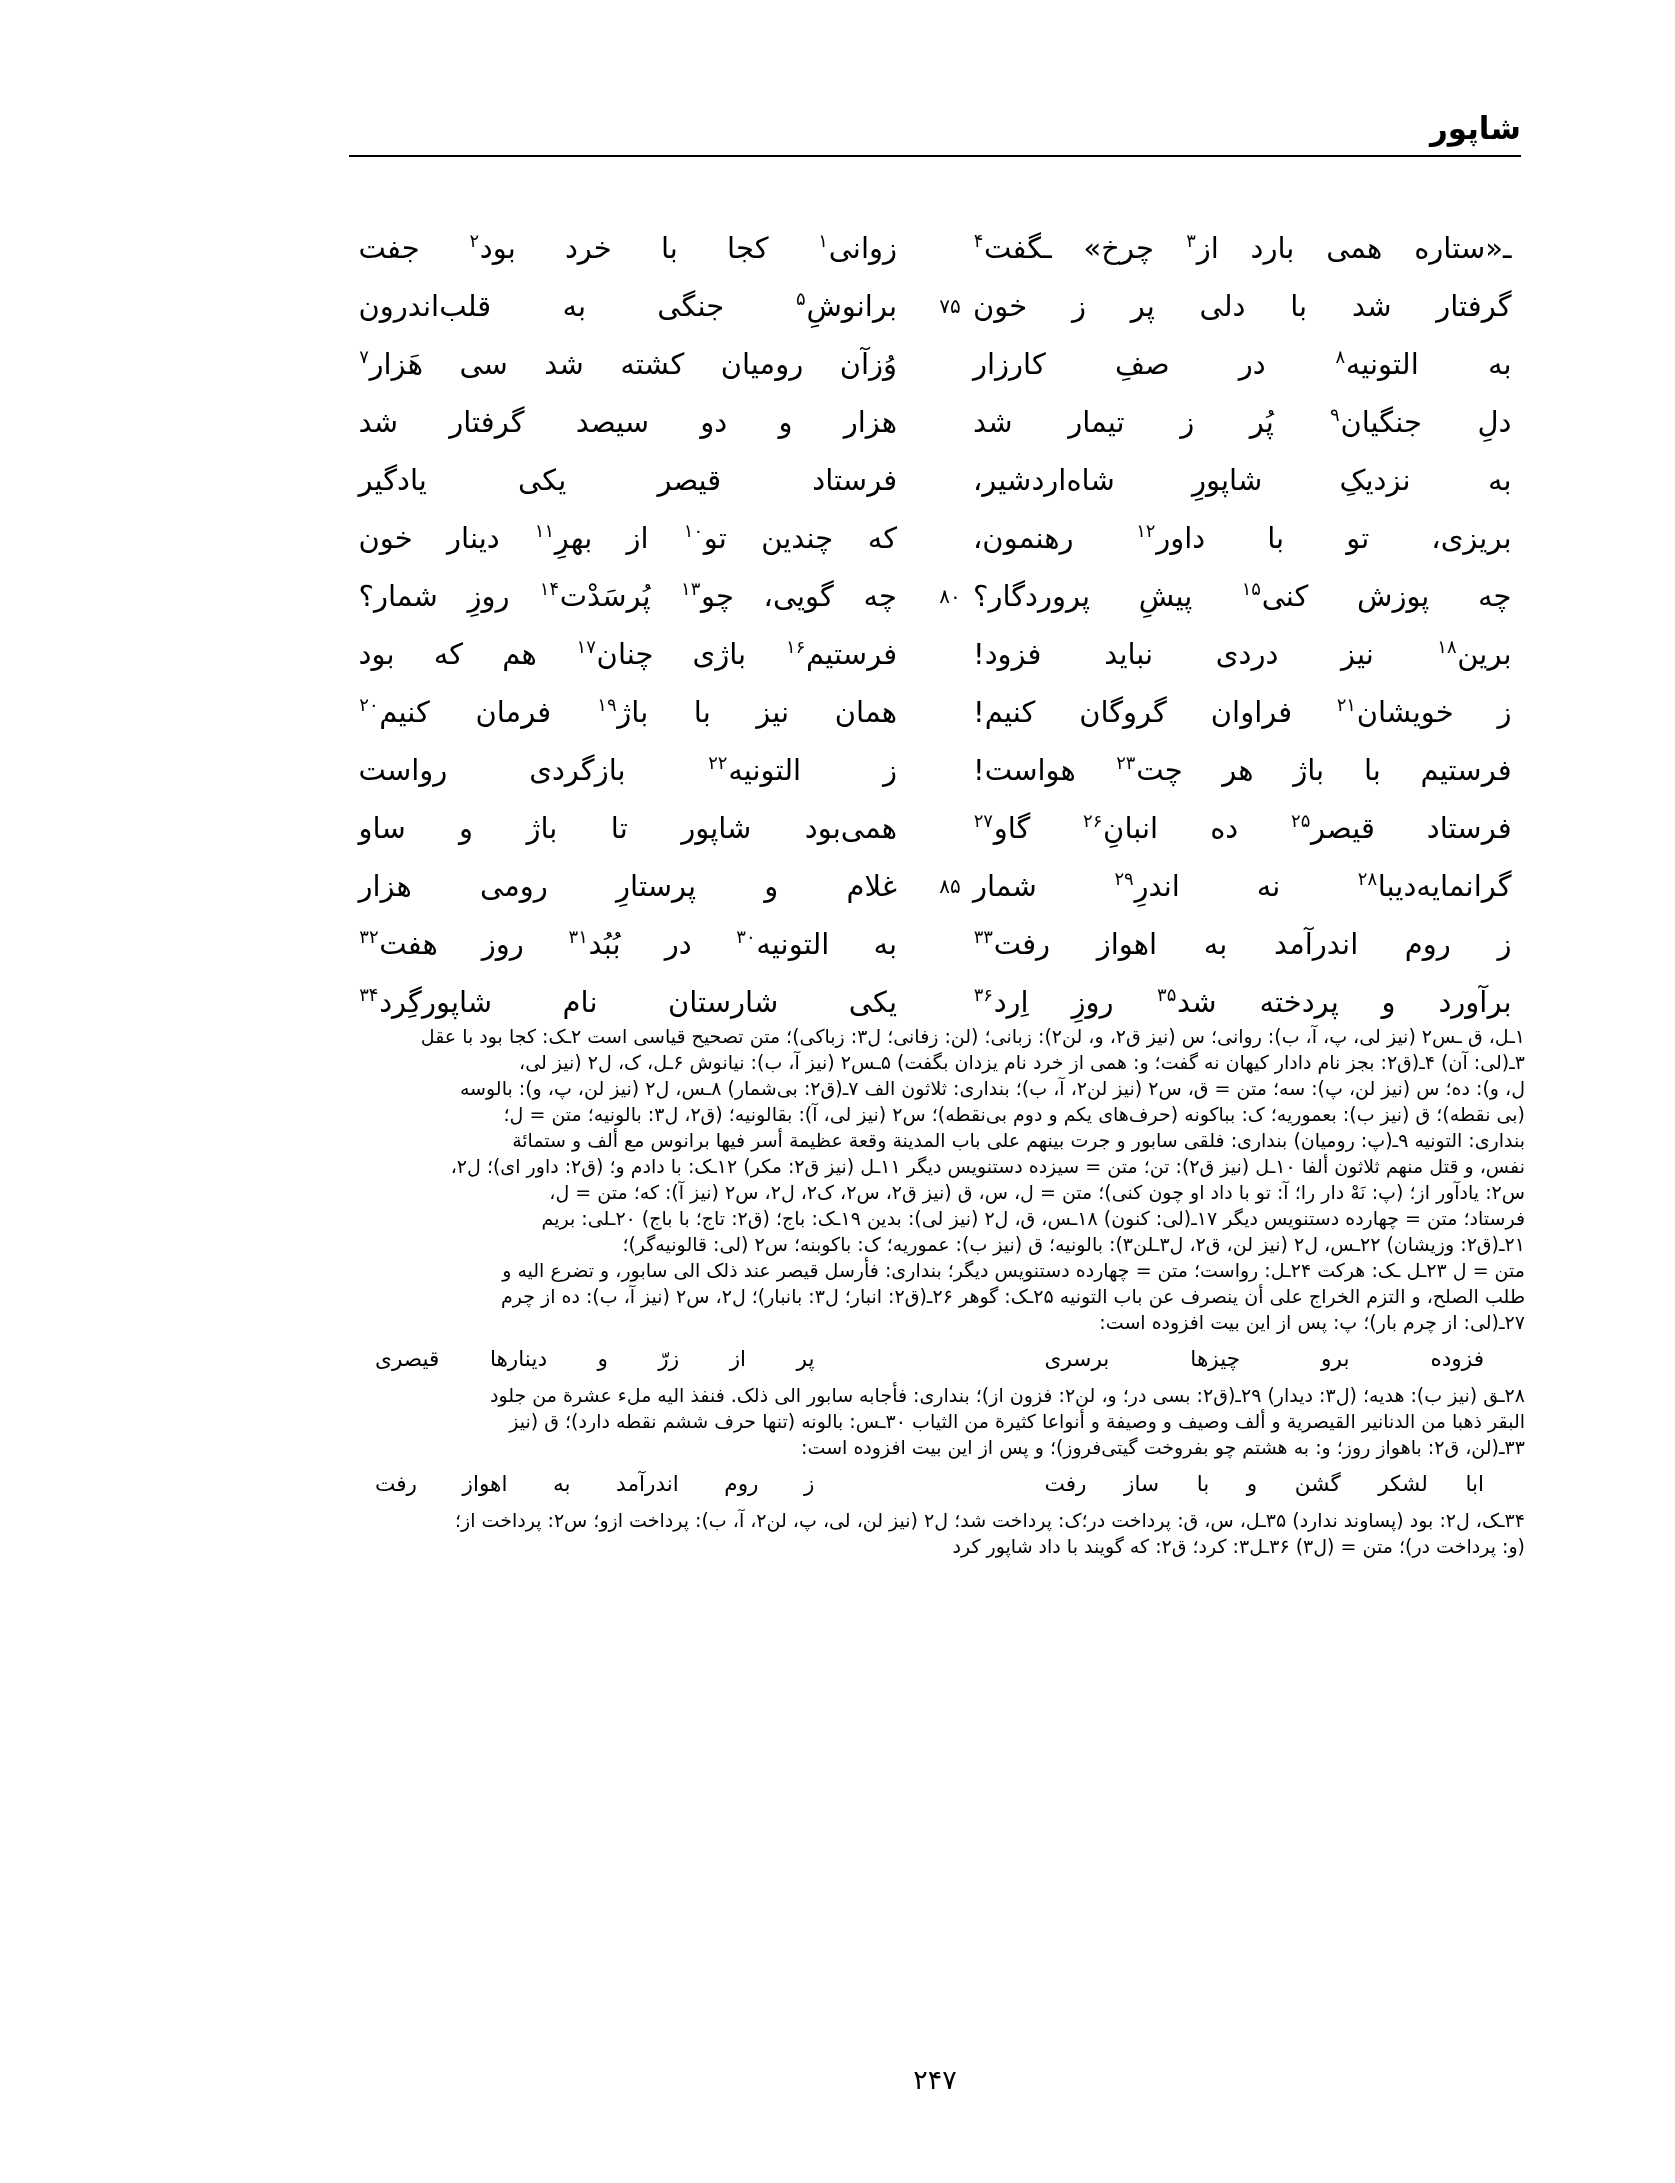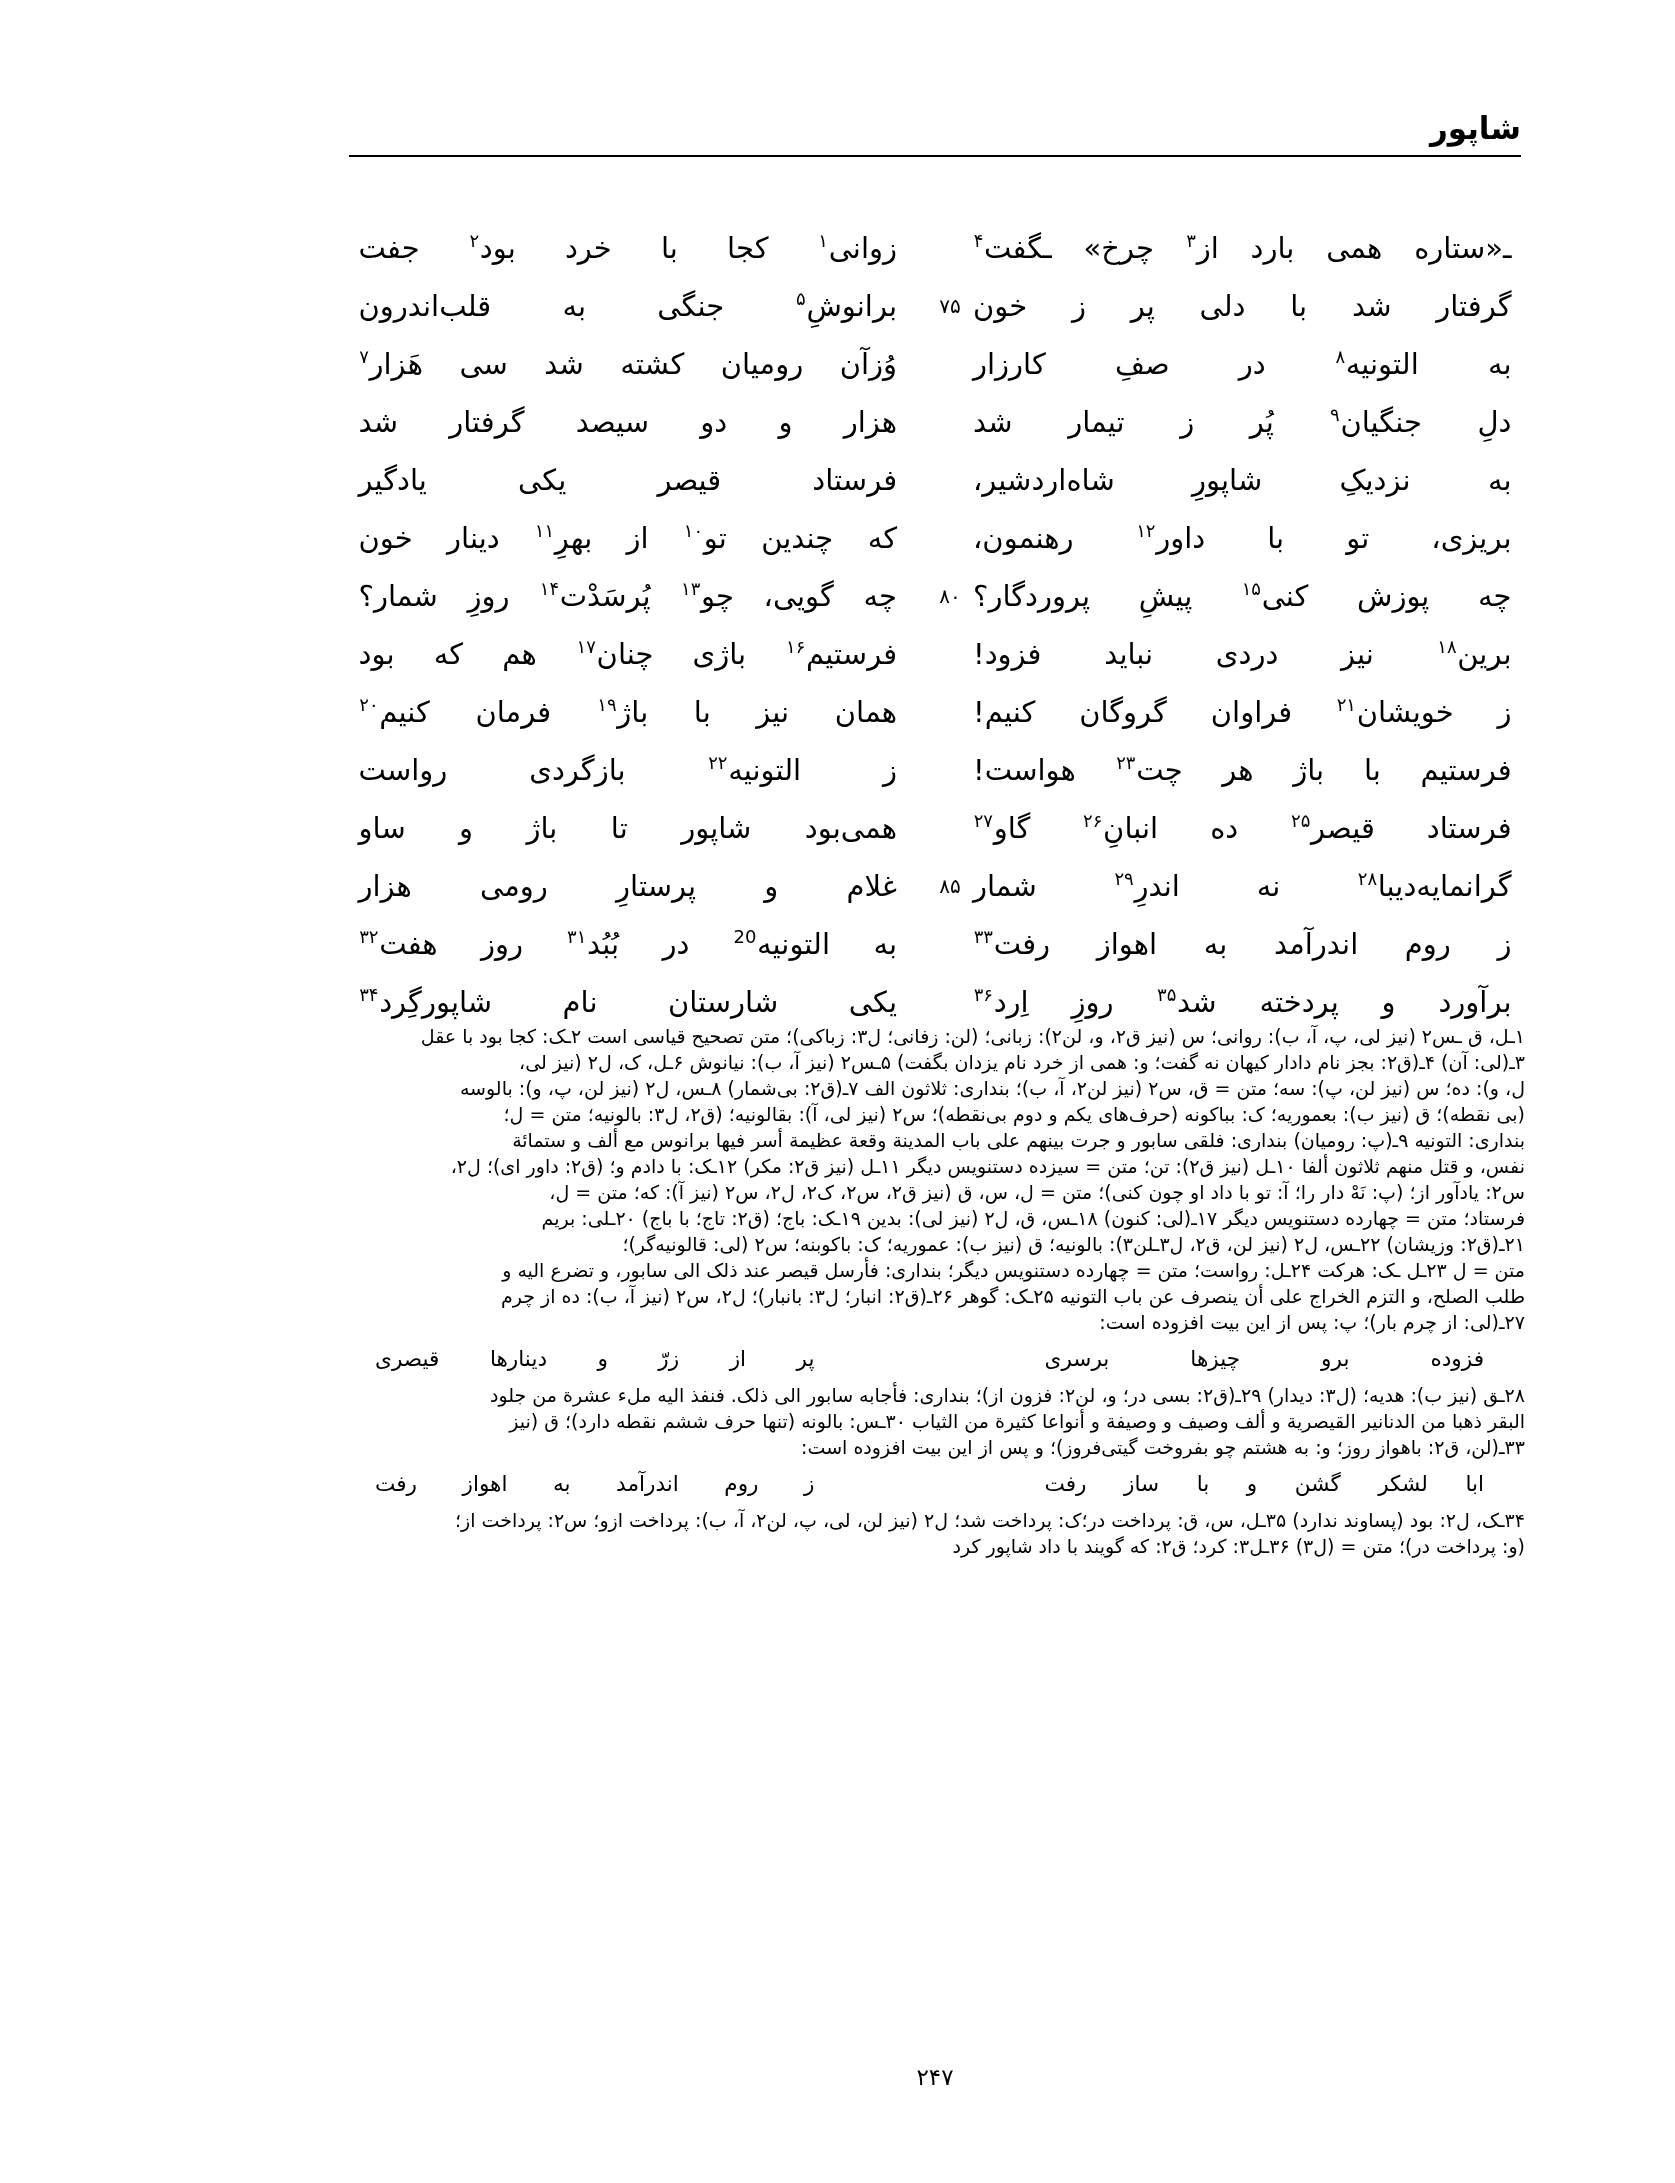--- a/index.html
+++ b/index.html
@@ -125,21 +125,21 @@
   .inserted-couplet .ic-half.h-left  { padding-right: 41px;  padding-left: 115px;}
   .inserted-couplet .ic-half > span { display: inline-block; }
 
   
   .folio {
     position: absolute;
     top: 2066px;
     right: 0;
     left: 0;
     text-align: center;
-    font-size: 23px;
+    font-size: 27px;
     line-height: 1;
   }
 </style>
 </head>
 <body>
 
 <div class="page">
 
   <div class="runhead">
     <div class="runhead-title">شاپور</div>
@@ -365,21 +365,21 @@
           <span>ز</span>
           <span>روم</span>
           <span>اندرآمد</span>
           <span>به</span>
           <span>اهواز</span>
           <span>رفت<sup class="fn">۳۳</sup></span>
         </div>
         <div class="num-gutter"></div>
         <div class="hemistich right">
           <span>به</span>
-          <span>التونیه<sup class="fn">20</sup></span>
+          <span>التونیه<sup class="fn">۳۰</sup></span>
           <span>در</span>
           <span>بُبُد<sup class="fn">۳۱</sup></span>
           <span>روز</span>
           <span>هفت<sup class="fn">۳۲</sup></span>
         </div>
       </div>
       <div class="couplet">
         <div class="hemistich left">
           <span>برآورد</span>
           <span>و</span>

